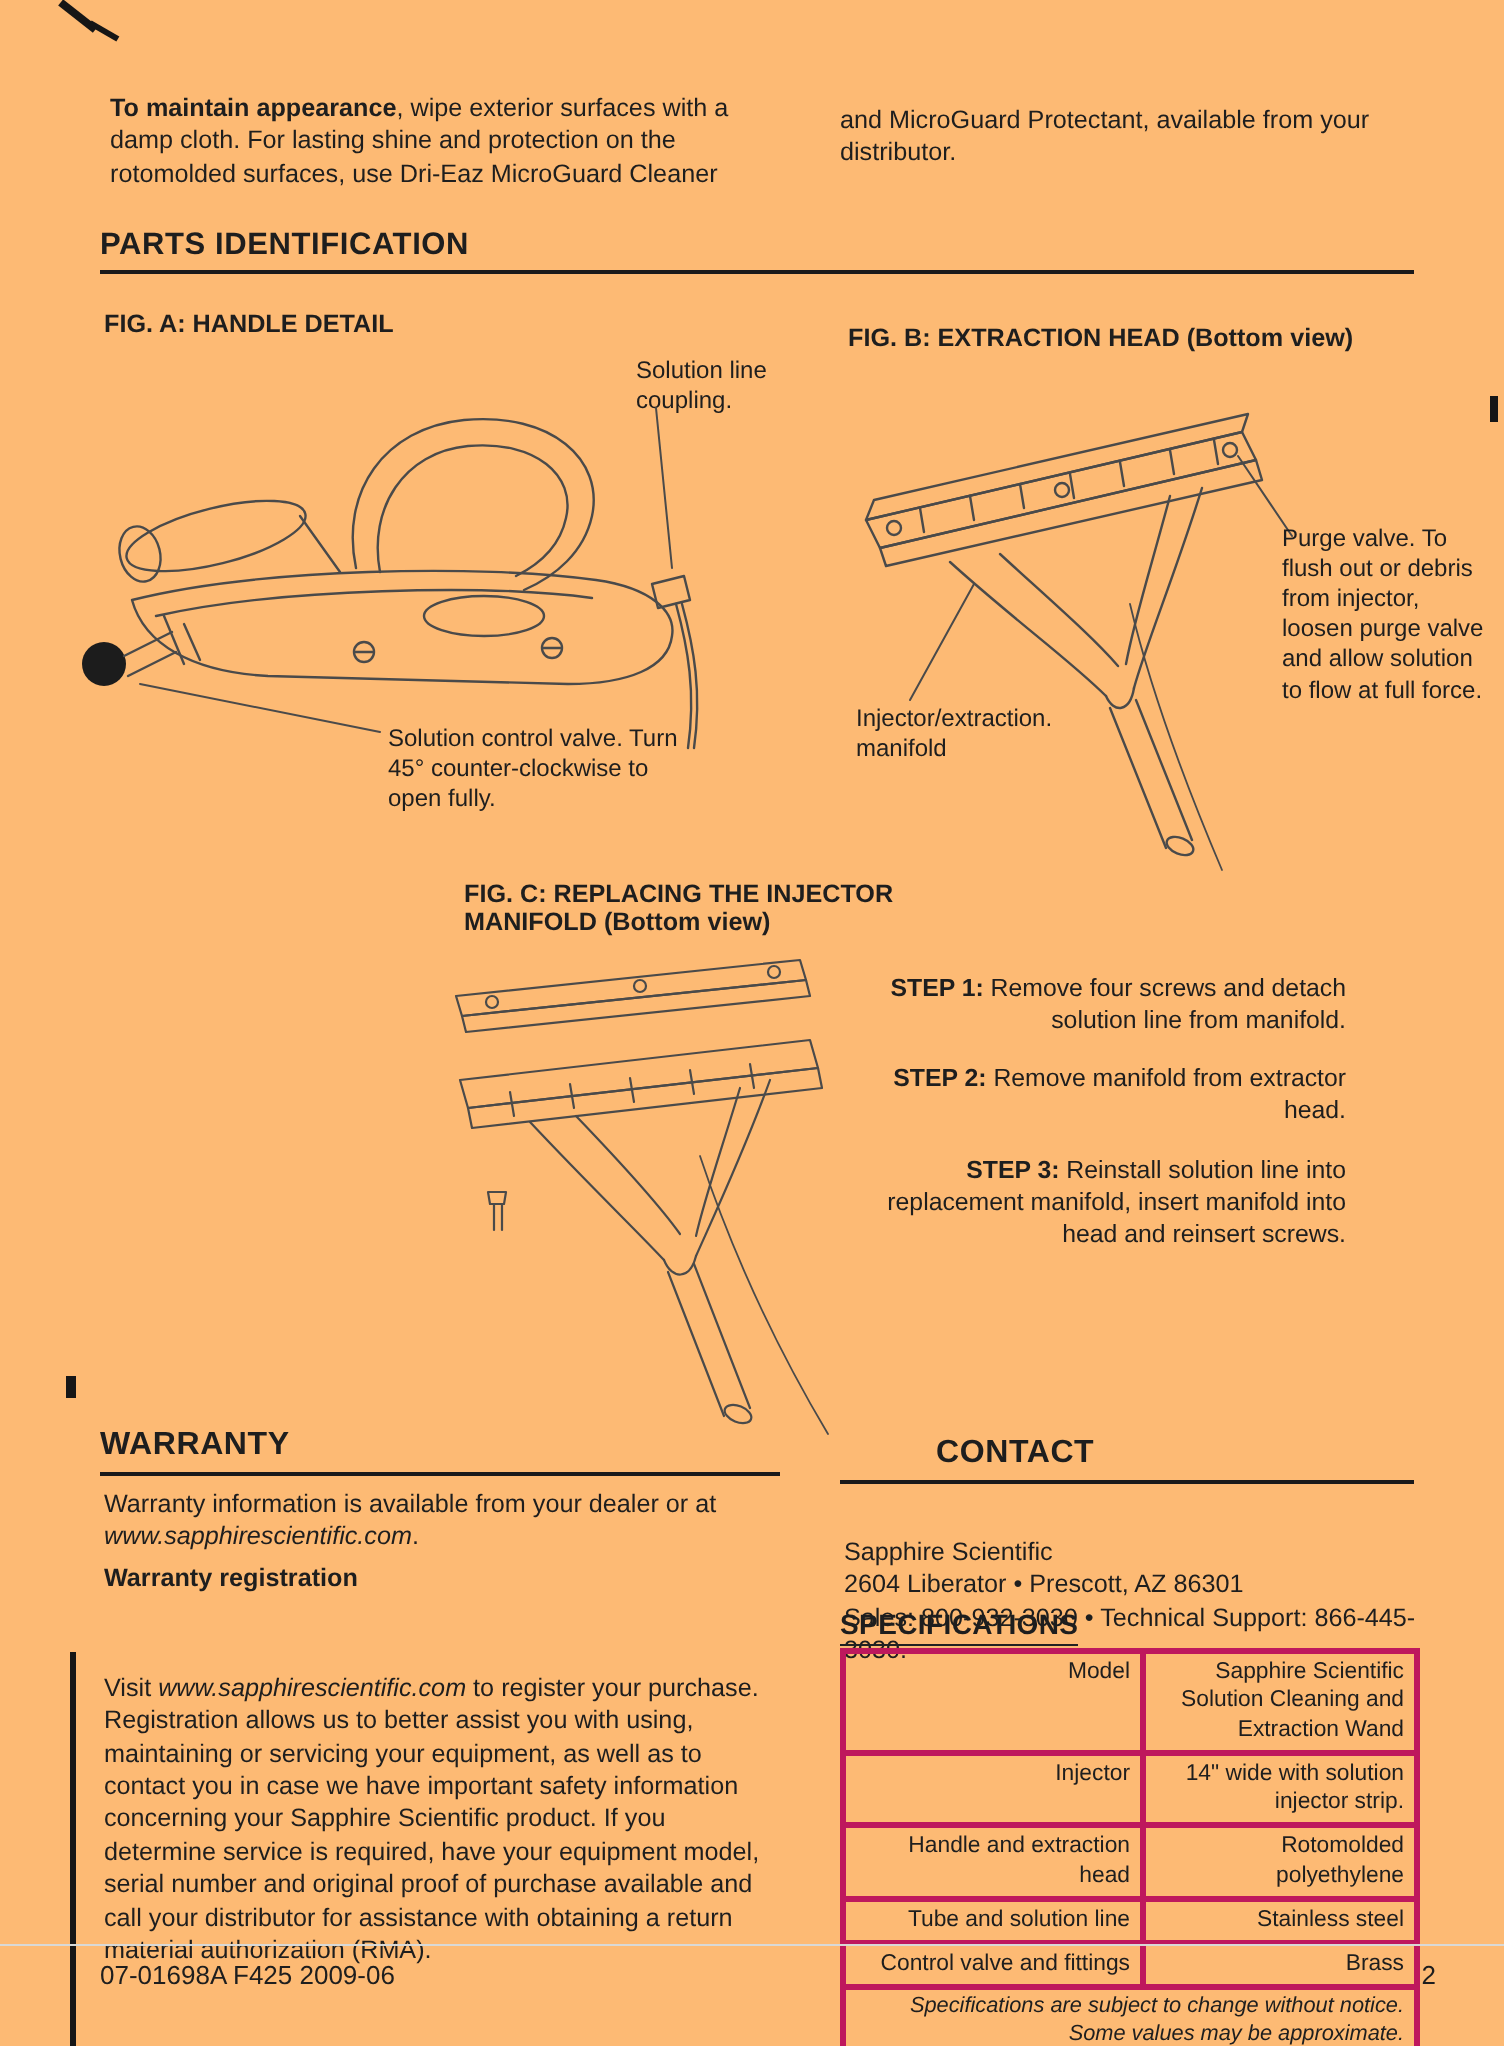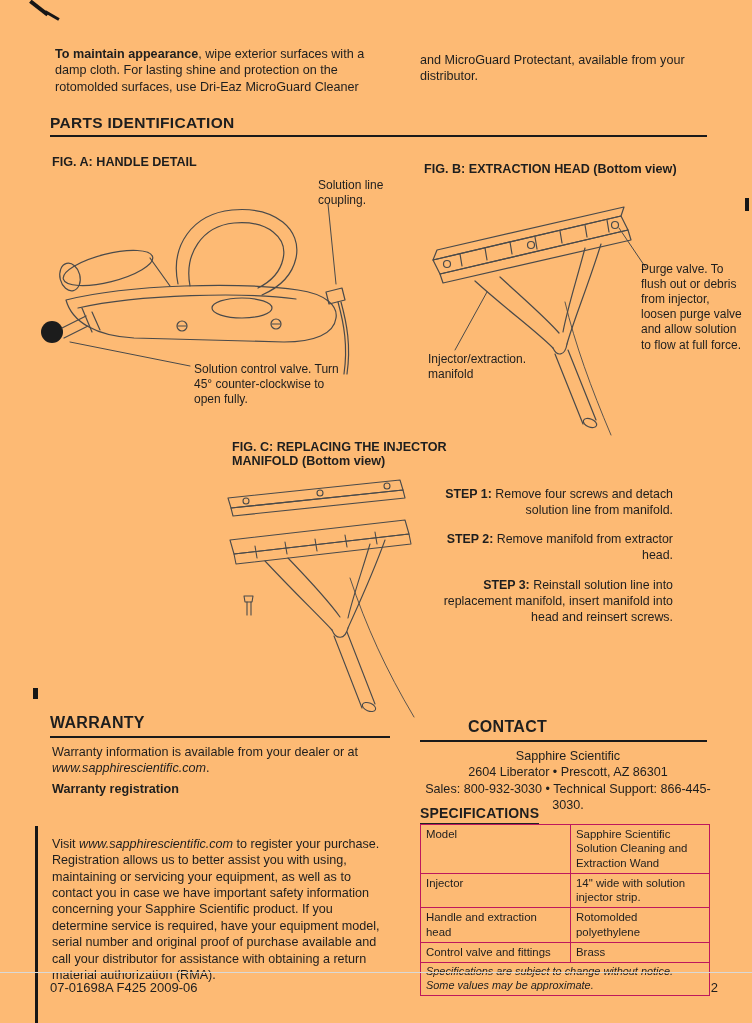--- a/index.html
+++ b/index.html
@@ -13,21 +13,21 @@
   .txt { font-size:12.6px; line-height:1.3; }
   .small { font-size:12px; line-height:1.26; }
   .b { font-weight:bold; }
   .i { font-style:italic; }
   .h1 { font-size:15.5px; font-weight:bold; letter-spacing:.3px; }
   .h2 { font-size:16px; font-weight:bold; letter-spacing:.3px; }
   .fig-title { font-size:12.6px; font-weight:bold; }
   .rule { position:absolute; background:#1a1a1a; }
   .step { margin-bottom:13px; font-size:12.4px; line-height:1.3;text-align:right; }
   .spec-table { border-collapse:collapse; width:290px; font-size:11.4px; line-height:1.25; }
-  .spec-table td { border:1px solid #be185d; padding:2px 5px 3px; vertical-align:top; }
+  .spec-table td { border:3px solid #be185d; padding:2px 5px 3px; vertical-align:top;text-align:right; }
   .spec-table td.lbl { width:150px; }
   .spec-note { font-style:italic; font-size:10.9px; }
   .spec-head { display:inline-block; font-size:14px; font-weight:bold; border-bottom:1.5px solid #222; padding-bottom:2px; letter-spacing:.2px; }
   .footer-txt { font-size:13px; }
   .artifact { position:absolute; background:#161616; }
   figure { margin:0; }
 </style>
 </head>
 <body>
 
@@ -173,21 +173,21 @@
 
   <div class="abs txt b" style="left:52px; top:781px;">Warranty registration</div>
 
   <div class="abs txt" style="left:52px; top:836px; width:337px;">
     <span>Visit </span><span class="i">www.sapphirescientific.com</span><span> to register your purchase. Registration allows us to better assist you with using, maintaining or servicing your equipment, as well as to contact you in case we have important safety information concerning your Sapphire Scientific product. If you determine service is required, have your equipment model, serial number and original proof of purchase available and call your distributor for assistance with obtaining a return material authorization (RMA).</span>
   </div>
 
   <div class="abs h2" style="left:428px; top:718px;margin-left:40px;">CONTACT</div>
   <div class="rule" style="left:420px; top:740px; width:287px; height:2px;"></div>
 
-  <div class="abs txt" style="left:422px; top:748px; width:292px;text-align:center;">
+  <div class="abs txt" style="left:422px; top:768px; width:292px;">
     <div>Sapphire Scientific</div>
     <div>2604 Liberator • Prescott, AZ 86301</div>
     <div>Sales: 800-932-3030 • Technical Support: 866-445-3030.</div>
   </div>
 
   <div class="abs" style="left:420px; top:804px;">
     <span class="spec-head">SPECIFICATIONS</span>
   </div>
 
   <table class="spec-table abs" style="left:420px; top:824px;">
@@ -196,20 +196,24 @@
         <td class="lbl">Model</td>
         <td>Sapphire Scientific Solution Cleaning and Extraction Wand</td>
       </tr>
       <tr>
         <td class="lbl">Injector</td>
         <td>14" wide with solution injector strip.</td>
       </tr>
       <tr>
         <td class="lbl">Handle and extraction head</td>
         <td>Rotomolded polyethylene</td>
+      </tr>
+      <tr>
+        <td class="lbl">Tube and solution line</td>
+        <td>Stainless steel</td>
       </tr>
       <tr>
         <td class="lbl">Control valve and fittings</td>
         <td>Brass</td>
       </tr>
       <tr>
         <td colspan="2" class="spec-note">Specifications are subject to change without notice. Some values may be approximate.</td>
       </tr>
     </tbody>
   </table>

